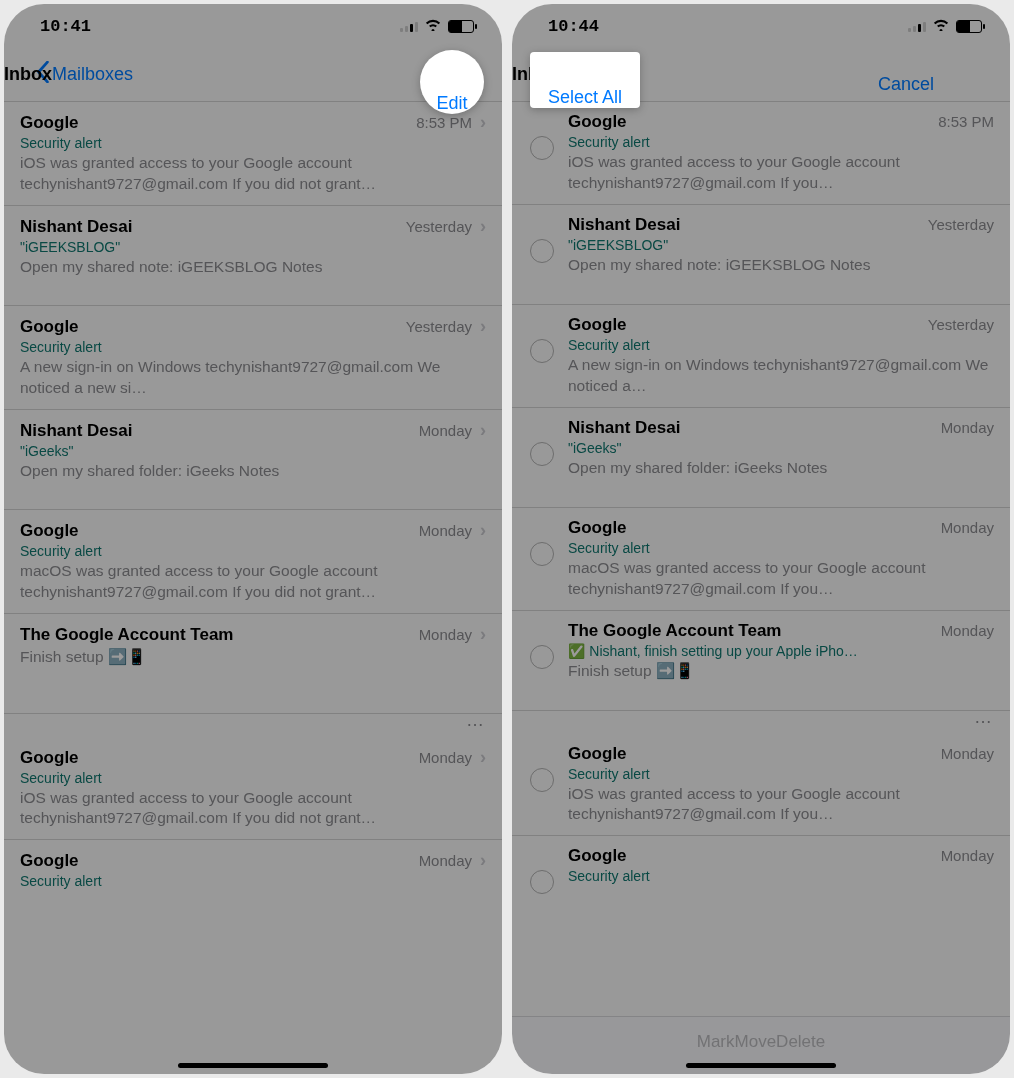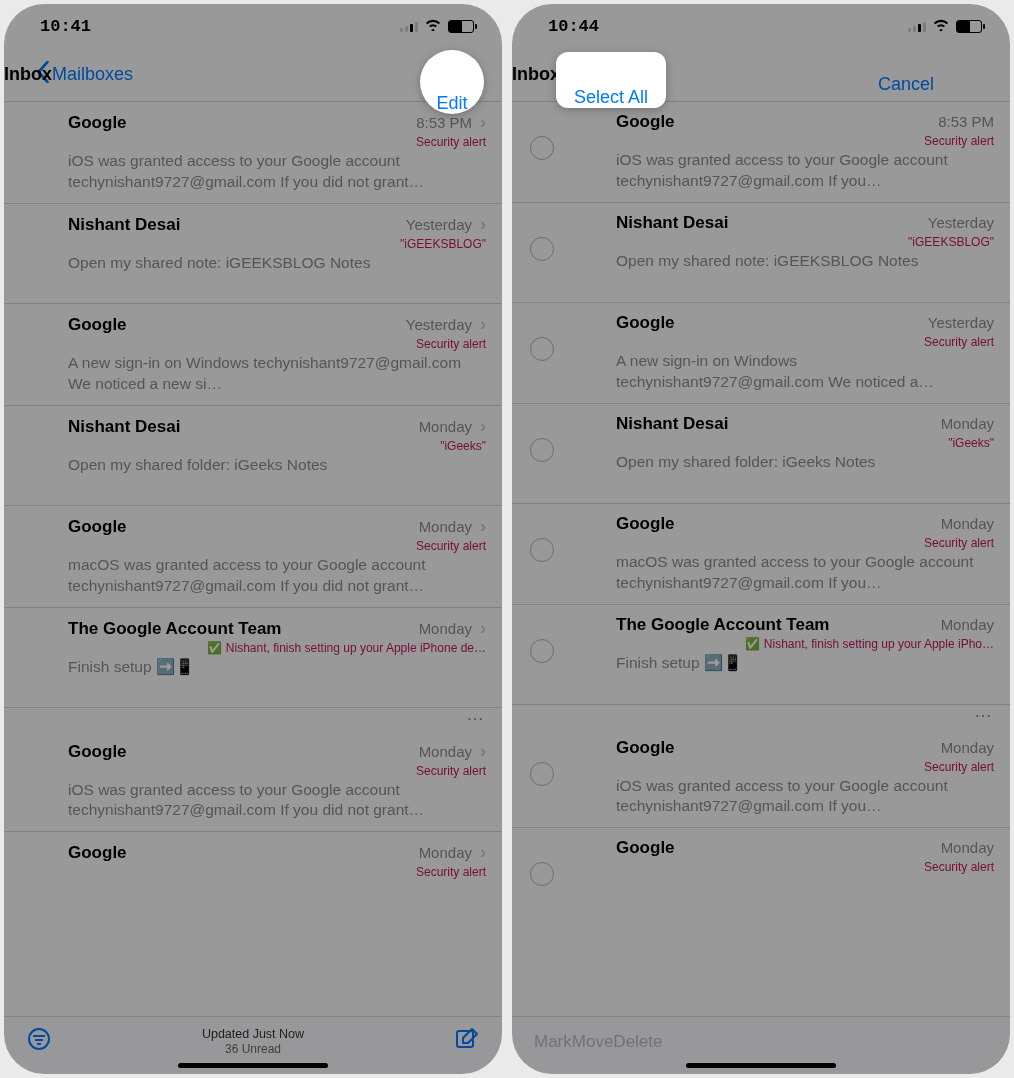--- a/index.html
+++ b/index.html
@@ -75,50 +75,50 @@
     min-height:100px;
   }
   .row.edit { padding-left:18px; }
   .check {
     width:24px; height:24px;
     border:1.5px solid #b0b0b0;
     border-radius:50%;
     margin-top:24px;
     flex-shrink:0;
   }
-  .row-content{ flex:1; min-width:0;margin-left:48px; }
+  .row-content{ flex:1; min-width:0; }
   .row-top { display:flex; align-items:baseline; gap:8px;}
   .sender{ font-size:17px; font-weight:700; flex:1; white-space:nowrap; overflow:hidden; text-overflow:ellipsis;}
   .time{ font-size:15px; color:#8a8a8e; white-space:nowrap;text-align:right;}
   .disclosure{ color:#c7c7cc; font-size:18px; font-weight:600; }
-  .subject{ font-size:12px; color:#be185d; margin-top:2px; white-space:nowrap; overflow:hidden; text-overflow:ellipsis;text-align:right;}
+  .subject{ font-size:14px; color:#0f766e; margin-top:2px; white-space:nowrap; overflow:hidden; text-overflow:ellipsis;}
   .preview{ font-size:15.5px; color:#8a8a8e; margin-top:2px; line-height:1.35;
     display:-webkit-box; -webkit-line-clamp:2; -webkit-box-orient:vertical; overflow:hidden;}
   .ellipsis-row{ text-align:right; color:#8a8a8e; padding:0 16px 6px 0; font-size:18px; letter-spacing:2px; margin-top:-4px;}
   .toolbar {
     position:absolute; bottom:0; left:0; right:0; height:58px;
     background:#f6f6f8; border-top:1px solid #d6d6d8;
     display:flex; align-items:center; justify-content:space-between;
     padding:0 22px 8px 22px; font-size:17px;
   }
   .toolbar .center{ position:absolute; left:0; right:0; text-align:center; font-size:12px; color:#666; line-height:1.2;}
   .toolbar .center .line1{ font-size:12.5px; color:#333;}
   .filter-icon, .compose-icon{ color:#007aff; }
-  .toolbar.edit .actions{ display:flex; width:100%; justify-content:flex-start; color:#b8b8bc;}
+  .toolbar.edit .actions{ display:flex; width:100%; justify-content:center; color:#b8b8bc;}
   .home-indicator{ position:absolute; bottom:6px; left:50%; transform:translateX(-50%);
     width:150px; height:5px; background:#000; border-radius:3px; z-index:2;}
   
   .hl{
     position:absolute; z-index:10; background:#fff;
     display:flex; align-items:flex-end; justify-content:center;
     color:#007aff; font-size:18px;
     box-shadow:0 2px 8px rgba(0,0,0,0.25);
   }
   .hl-circle{ width:64px; height:64px; border-radius:50%; top:46px; right:18px;}
-  .hl-rect{ top:48px; left:18px; padding:0 18px; height:56px; border-radius:12px;margin-left:26px;}
+  .hl-rect{ top:48px; left:18px; padding:0 18px; height:56px; border-radius:4px;}
   .row.last{ border-bottom:none;}
 </style>
 </head>
 <body>
 
 <div class="phone">
   <div class="statusbar">
     <span>10:41</span>
     <div class="status-icons">
       <span class="signal dual">
@@ -208,21 +208,20 @@
           <div class="preview">macOS was granted access to your Google account techynishant9727@gmail.com If you did not grant…</div>
         </div>
       </div>
       <div class="row">
         <div class="row-content">
           <div class="row-top">
             <div class="sender">The Google Account Team</div>
             <div class="time">Monday</div>
             <div class="disclosure">›</div>
           </div>
-          <div class="subject">✅ Nishant, finish setting up your Apple iPhone de…</div>
           <div class="preview">Finish setup ➡️📱</div>
         </div>
       </div>
       <div class="ellipsis-row">…</div>
       <div class="row">
         <div class="row-content">
           <div class="row-top">
             <div class="sender">Google</div>
             <div class="time">Monday</div>
             <div class="disclosure">›</div>
@@ -237,40 +236,20 @@
             <div class="sender">Google</div>
             <div class="time">Monday</div>
             <div class="disclosure">›</div>
           </div>
           <div class="subject">Security alert</div>
           <div class="preview"></div>
         </div>
       </div>
     </div>
 
-  <div class="toolbar">
-    <span class="filter-icon">
-      <svg width="26" height="26" viewBox="0 0 26 26">
-          <circle cx="13" cy="13" r="10" stroke="#007aff" stroke-width="2" fill="none"></circle>
-          <line x1="7" y1="10" x2="19" y2="10" stroke="#007aff" stroke-width="2"></line>
-          <line x1="9" y1="14" x2="17" y2="14" stroke="#007aff" stroke-width="2"></line>
-          <line x1="11" y1="18" x2="15" y2="18" stroke="#007aff" stroke-width="2"></line>
-        </svg>
-    </span>
-    <div class="center">
-      <div class="line1">Updated Just Now</div>
-      <div>36 Unread</div>
-    </div>
-    <span class="compose-icon">
-      <svg width="26" height="26" viewBox="0 0 26 26">
-          <rect x="3" y="5" width="16" height="16" rx="2" stroke="#007aff" stroke-width="2" fill="none"></rect>
-          <path d="M18 3l5 5-9 9H9v-5z" stroke="#007aff" stroke-width="2" fill="none" stroke-linejoin="round"></path>
-        </svg>
-    </span>
-  </div>
   <div class="home-indicator"></div>
 
   <div class="dim"></div>
   <div class="hl hl-circle">
     <span>Edit</span>
   </div>
 </div>
 
 <div class="phone">
   <div class="statusbar">

